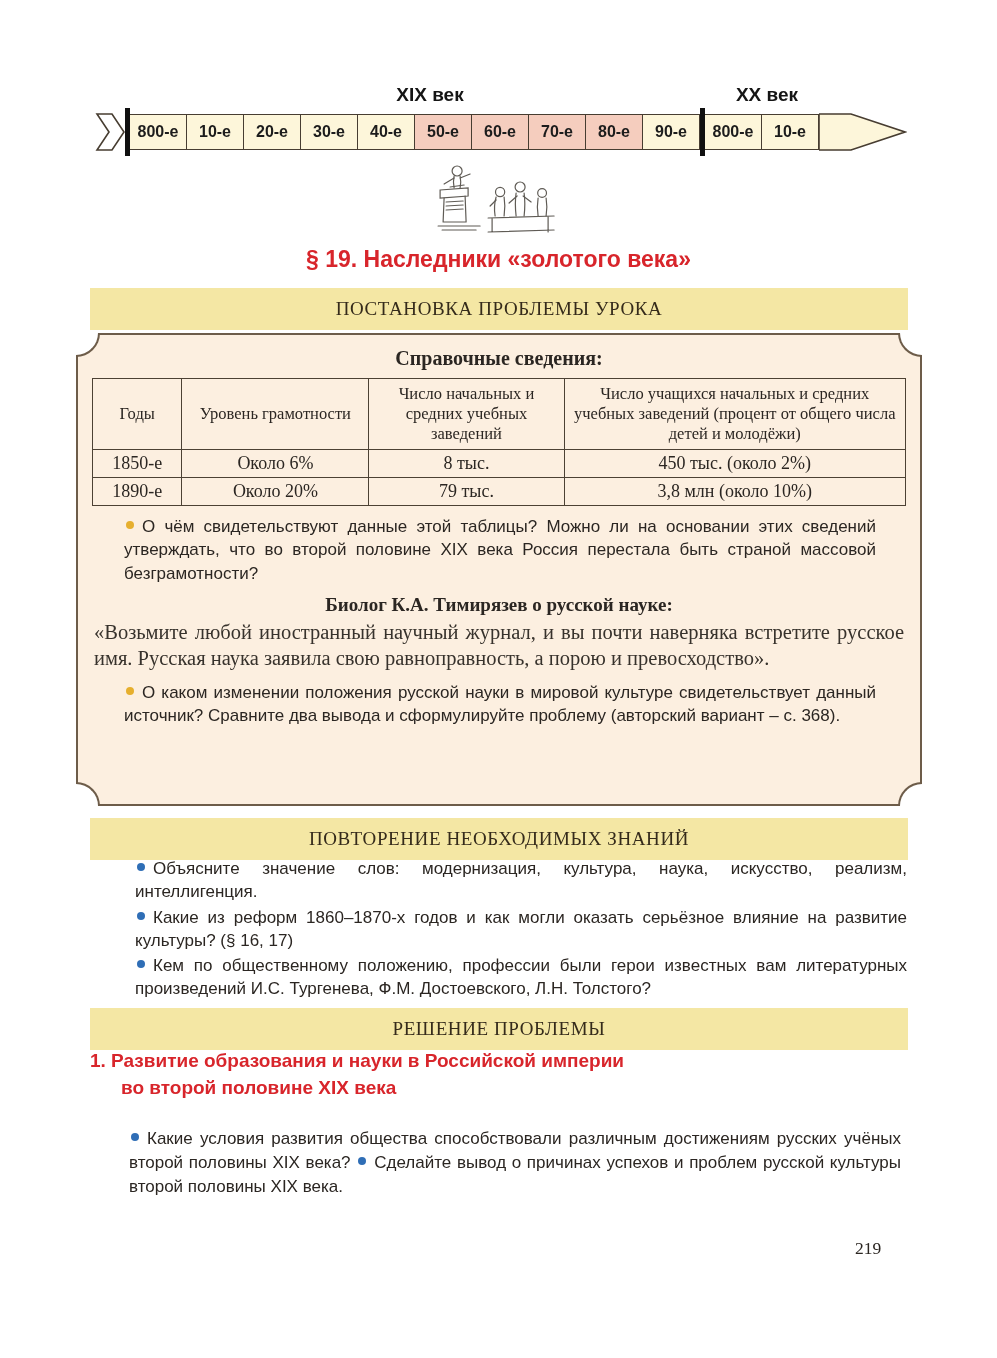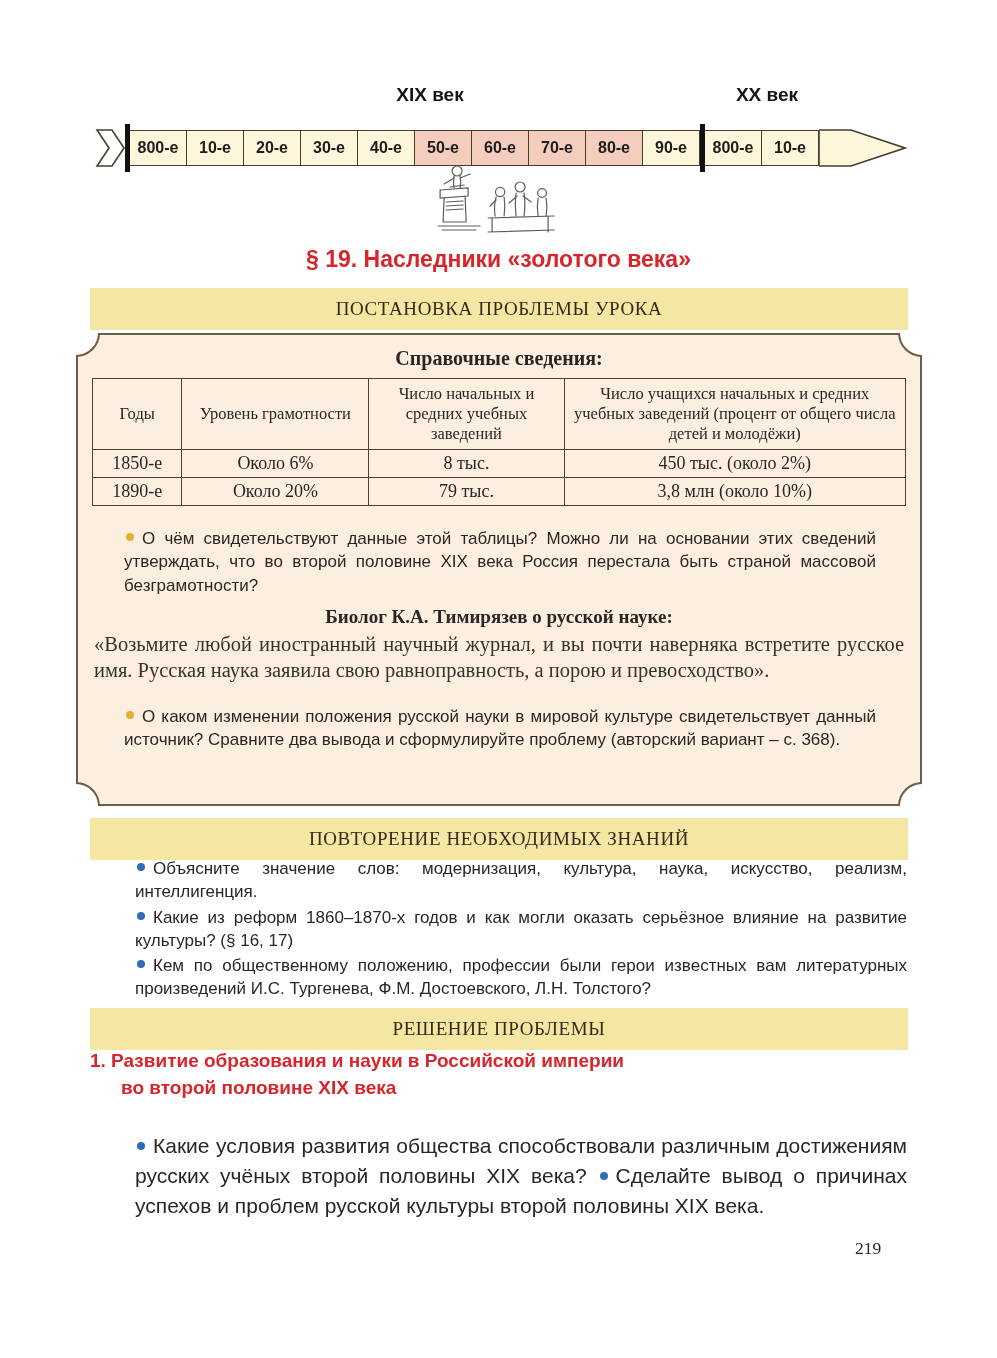--- a/index.html
+++ b/index.html
@@ -14,21 +14,21 @@
 
   
   .timeline-wrap { position:absolute; top:84px; left:95px; width:820px; height:78px; }
   .era-label {
     position:absolute; top:0; transform:translateX(-50%);
     font-family:"Liberation Sans", sans-serif; font-weight:bold; font-size:19px; color:#151515;
     white-space:nowrap;
   }
   .era-xix { left:335px; }
   .era-xx  { left:672px; }
-  .strip { position:absolute; top:40px; left:0; height:48px; display:flex; align-items:center; }
+  .strip { position:absolute; top:24px; left:0; height:48px; display:flex; align-items:center; }
   .cell {
     box-sizing:border-box; width:57px; height:36px; flex:none;
     border-top:1.6px solid #473d31; border-bottom:1.6px solid #473d31; border-right:1.6px solid #473d31;
     background:#fdf6da;
     display:flex; align-items:center; justify-content:center;
     font-family:"Liberation Sans", sans-serif; font-weight:bold; font-size:16px; color:#1c1c1c;
   }
   .cell.hl { background:#f5cdbe; }
   .cbar { width:5px; height:48px; background:#101010; flex:none; }
   .endcap { flex:none; display:block; }
@@ -72,21 +72,21 @@
   .ref-table th, .ref-table td {
     border:1.6px solid #4c4134;
     font-family:"Liberation Serif", serif;
     text-align:center; vertical-align:middle;
   }
   .ref-table th { font-weight:normal; font-size:16.5px; line-height:1.22; padding:5px 6px; }
   .ref-table td { font-size:18px; padding:3px 13px; }
   .col-years { width:11%; } .col-lit { width:23%; } .col-schools { width:24%; } .col-pupils { width:42%; }
 
   .q-para {
-    margin:21px 30px 0 32px;
+    margin:9px 30px 0 32px;
     font-family:"Liberation Sans", sans-serif; font-size:17px; line-height:1.36;
     text-align:justify; color:#2b2622;
   }
   .dot {
     display:inline-block; width:8px; height:8px; border-radius:50%;
     margin:0 8px 1px 2px; vertical-align:2px;
   }
   .dot-gold { background:#e6af2e; }
   .dot-blue { background:#2f6eb6; }
 
@@ -104,22 +104,22 @@
     text-align:justify; margin:0 0 2px 0; color:#2b2622;
   }
 
   
   .sol-heading {
     position:absolute; top:1048px; left:90px; width:780px;
     font-family:"Liberation Sans", sans-serif; font-weight:bold; font-size:19px; line-height:1.4; color:#d8252b;
   }
   .sol-heading .line2 { margin-left:31px; }
   .sol-para {
-    position:absolute; top:1110px; left:135px; width:772px;
-    font-family:"Liberation Sans", sans-serif; font-size:21px; line-height:1.42;
+    position:absolute; top:1110px; left:129px; width:772px;
+    font-family:"Liberation Sans", sans-serif; font-size:17px; line-height:1.42;
     text-align:justify; color:#2b2622;
   }
 
   .page-number {
     position:absolute; top:1238px; left:855px;
     font-family:"Liberation Serif", serif; font-size:17.5px; color:#2b2622;
   }
 </style>
 </head>
 <body>

